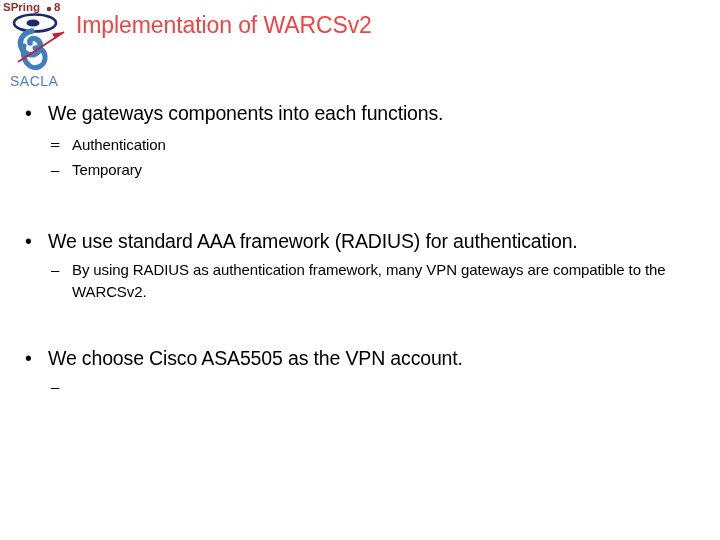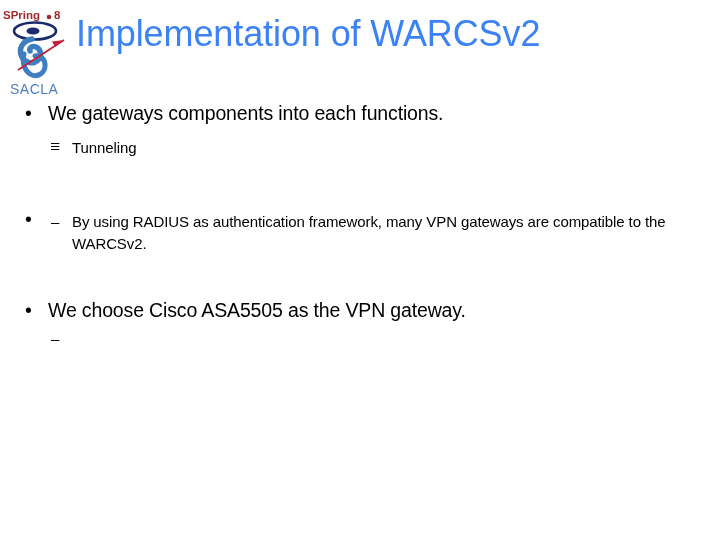--- a/index.html
+++ b/index.html
@@ -18,39 +18,38 @@
     width: 720px;
     height: 540px;
     background: #ffffff;
     overflow: hidden;
   }
 
   
   #logo {
     position: absolute;
     left: 2px;
-    top: 8px;
+    top: 0px;
     width: 74px;
     height: 92px;
   }
   #logo svg { display: block; }
 
   
   #title {
     position: absolute;
     left: 76px;
     top: 8px;
     width: 620px;
-    font-size: 36px;
+    font-size: 23px;
     line-height: 34px;
     font-weight: 400;
-    color: #3b82f6;
+    color: #ef4444;
     letter-spacing: -0.1px;
     white-space: nowrap;
-    margin-top: 9px;
   }
 
   
   #body {
     position: absolute;
     left: 0px;
     top: 100px;
     width: 720px;
   }
 
@@ -134,47 +133,49 @@
         <span class="mk">•</span>
         <span>We gateways components into each functions.</span>
       </div>
       <div class="gap-sm"></div>
       <div class="l2 w-wide">
         <span class="mk">–</span>
       </div>
       <div class="gap-xs"></div>
       <div class="l2 w-wide">
         <span class="mk">–</span>
+        <span>Authentication</span>
       </div>
       <div class="gap-xs"></div>
       <div class="l2 w-wide">
         <span class="mk">–</span>
-        <span>Tunneling</span>
+        <span>Temporary</span>
       </div>
     </div>
 
     <div class="gap-lg"></div>
 
     <div class="blk">
       <div class="l1 w-narrow">
         <span class="mk">•</span>
+        <span>We use standard AAA framework (RADIUS) for authentication.</span>
       </div>
       <div class="gap-sm"></div>
       <div class="l2 w-wide">
         <span class="mk">–</span>
         <span>By using RADIUS as authentication framework, many VPN gateways are compatible to the WARCSv2.</span>
       </div>
     </div>
 
     <div class="gap-md"></div>
 
     <div class="blk">
       <div class="l1 w-wide">
         <span class="mk">•</span>
-        <span>We choose Cisco ASA5505 as the VPN gateway.</span>
+        <span>We choose Cisco ASA5505 as the VPN account.</span>
       </div>
       <div class="gap-sm"></div>
       <div class="l2 w-wide">
         <span class="mk">–</span>
       </div>
     </div>
 
   </div>
 </div>
 

